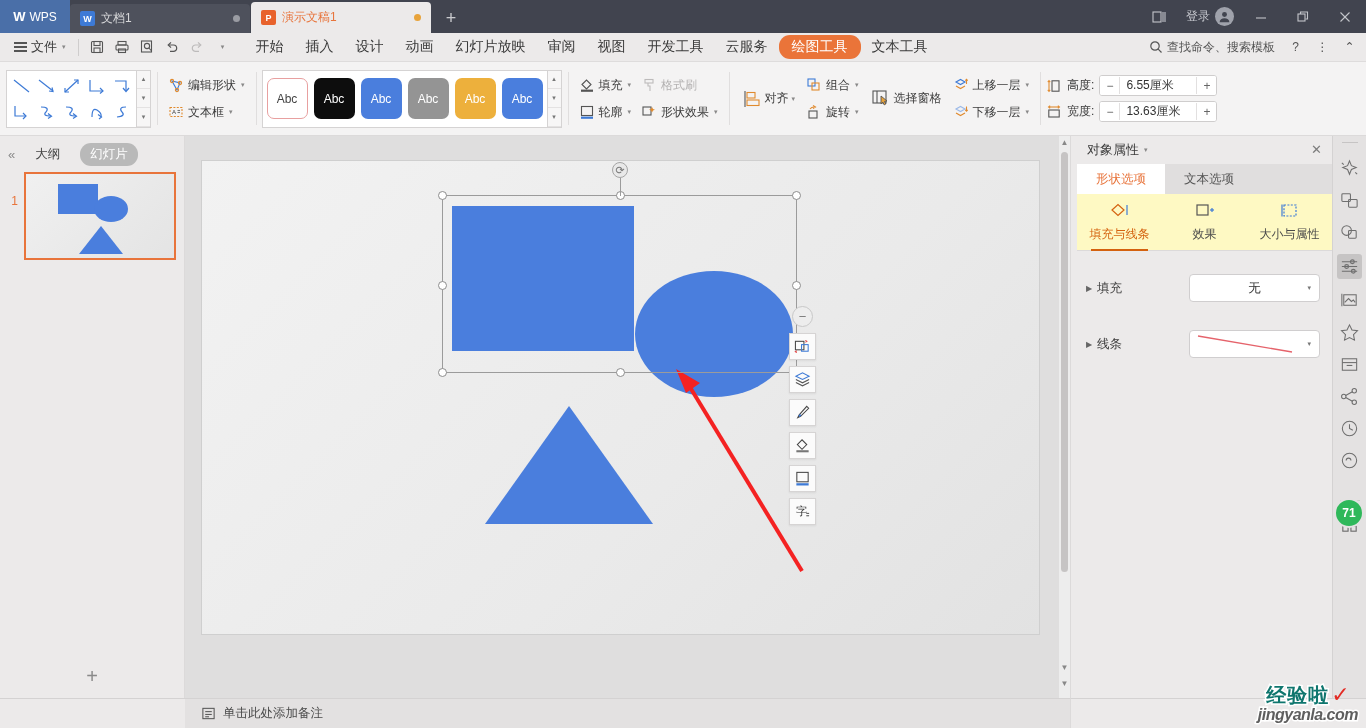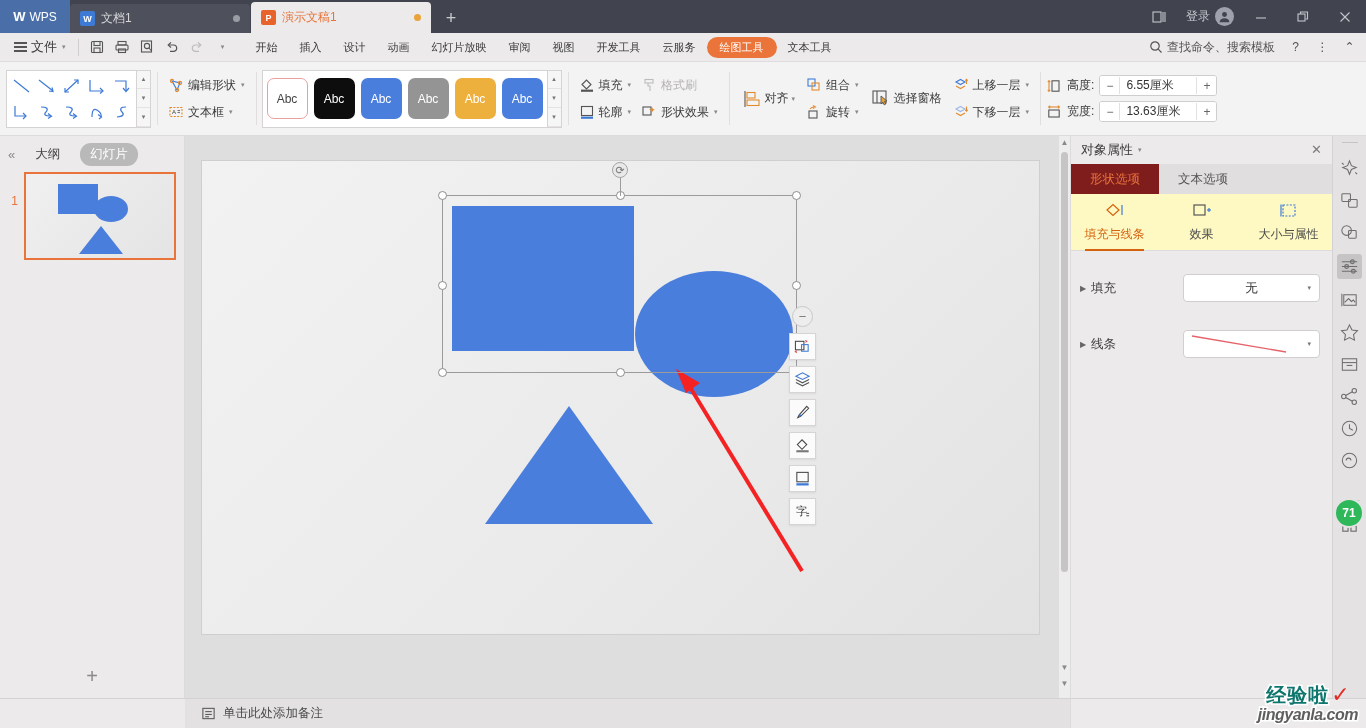--- a/index.html
+++ b/index.html
@@ -62,21 +62,21 @@
     height: 29px; background: #eceaea; display: flex; align-items: center;
     padding-left: 8px; position: relative; border-bottom: 1px solid #dedcdc;
   }
   .mb-file { display: flex; align-items: center; gap: 4px; font-size: 13px; color: #3b3b3b; padding: 0 6px; }
   .hamburger { display: inline-block; width: 13px; }
   .hamburger i { display: block; height: 1.6px; background: #555; margin: 2.4px 0; }
   .mb-sep { width: 1px; height: 17px; background: #cfcdcd; margin: 0 6px; }
   .qbtn { width: 25px; height: 25px; display: flex; align-items: center; justify-content: center; color: #555; }
   .qbtn svg { display: block; }
   .menu-items { display: flex; align-items: center; margin-left: 10px; }
-  .menu-item { padding: 4px 11px; font-size: 11px; color: #3b3b3b; white-space: nowrap; border-radius: 3px; font-family: Liberation Serif, serif; }
+  .menu-item { padding: 4px 11px; font-size: 14px; color: #3b3b3b; white-space: nowrap; border-radius: 3px; font-family: Liberation Serif, serif; }
   .menu-item.pill { background: #ea7439; color: #fff; border-radius: 11px; padding: 3px 13px; }
   .menu-right { position: absolute; right: 4px; display: flex; align-items: center; gap: 2px; color: #555; }
   .search-mini { display: flex; align-items: center; gap: 3px; font-size: 12px; color: #555; padding: 0 6px; }
   
   #ribbon {
     height: 74px; background: #f4f3f3; display: flex; align-items: stretch;
     border-bottom: 1px solid #dcdada; padding: 2px 0;
   }
   .rgroup { display: flex; align-items: center; padding: 0 6px; position: relative; }
   .rgroup + .rgroup::before {
@@ -207,32 +207,33 @@
   
   #notesbar {
     height: 30px; background: #e3e1e1; border-top: 1px solid #d4d2d2;
     display: flex; align-items: center; gap: 7px; padding-left: 16px;
     color: #4a4a4a; font-size: 12.5px;
   }
   
   #rightpanel {
     width: 262px; background: #eceaea; border-left: 1px solid #dcdada;
     position: relative;
+    padding-left: 6px;
   }
   .rp-head {
     height: 28px; display: flex; align-items: center; padding: 0 10px;
     font-size: 13px; color: #3b3b3b; gap: 4px;
   }
   .rp-close { position: absolute; right: 10px; top: 6px; color: #7c7c7c; font-size: 13px; }
   .rp-tabs { display: flex; height: 30px; background: #e0dede; }
   .rp-tab {
     flex: 0 0 auto; padding: 0 19px; display: flex; align-items: center;
     justify-content: center; font-size: 12.5px; color: #555;
   }
-  .rp-tab.active { background: #7f1d1d; color: #e8743b; }
+  .rp-tab.active { background: #ffffff; color: #e8743b; }
   .rp-subtabs {
     display: flex; padding: 8px 0 0; border-bottom: 1px solid #dcdada;
     background: #fef9c3;
   }
   .rp-sub {
     flex: 1; display: flex; flex-direction: column; align-items: center;
     gap: 4px; padding-bottom: 7px; font-size: 12px; color: #4a4a4a;
     position: relative;
   }
   .rp-sub.active { color: #d4620f; }

